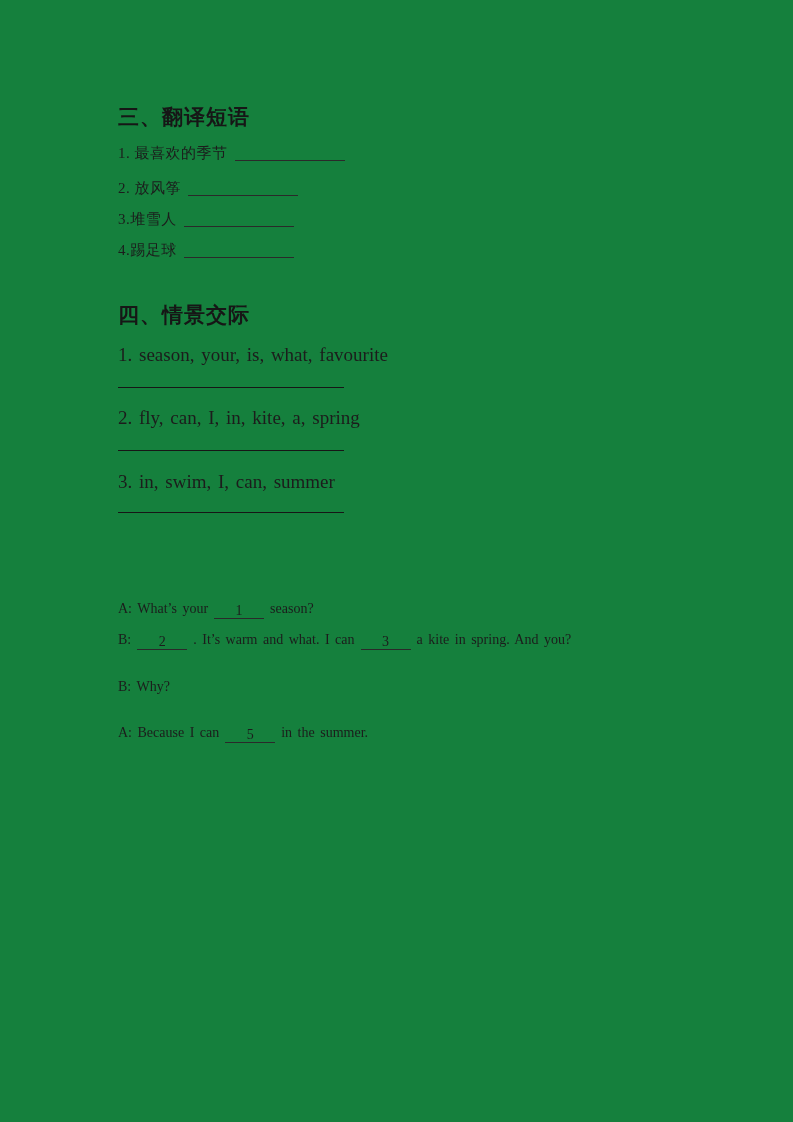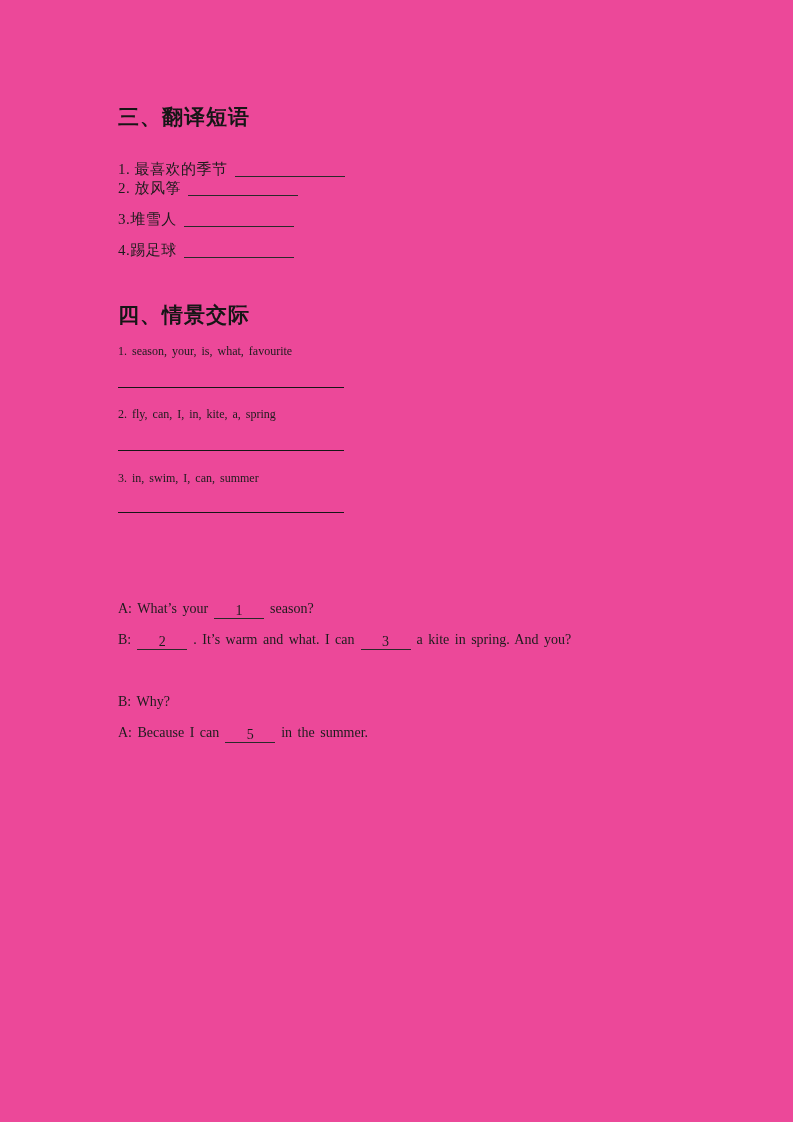--- a/index.html
+++ b/index.html
@@ -4,38 +4,38 @@
 <style>
   html, body {
     margin: 0;
     padding: 0;
     background: #ffffff;
   }
   .page {
     position: relative;
     width: 793px;
     height: 1122px;
-    background: #ec4899;
+    background: #15803d;
     overflow: hidden;
     font-family: "Liberation Serif", "DejaVu Serif", serif;
     color: #1c1c1c;
   }
   .abs { position: absolute; left: 118px; white-space: nowrap; }
   .sec-title {
     font-size: 21px;
     font-weight: bold;
     letter-spacing: 1px;
     color: #161616;
   }
   .zh-item {
     font-size: 15px;
     letter-spacing: 0.5px;
   }
   .en-item {
-    font-size: 12px;
+    font-size: 19px;
     word-spacing: 2px;
   }
   .d-line {
     font-size: 14px;
     word-spacing: 2px;
   }
   .fill-line {
     display: inline-block;
     width: 110px;
     height: 12px;
@@ -58,21 +58,21 @@
     line-height: 15px;
   }
 </style>
 </head>
 <body>
 
 <div class="page">
 
   <div class="abs sec-title" style="top:103px">三、翻译短语</div>
 
-  <div class="abs zh-item" style="top:160px">
+  <div class="abs zh-item" style="top:144px">
     <span>1. 最喜欢的季节</span><span class="fill-line"></span>
   </div>
   <div class="abs zh-item" style="top:179px">
     <span>2. 放风筝</span><span class="fill-line"></span>
   </div>
   <div class="abs zh-item" style="top:210px">
     <span>3.堆雪人</span><span class="fill-line"></span>
   </div>
   <div class="abs zh-item" style="top:241px">
     <span>4.踢足球</span><span class="fill-line"></span>
@@ -92,21 +92,21 @@
 
   <div class="abs d-line" style="top:601px">
     <span>A: What’s your</span><span class="blank"><span>1</span></span><span>season?</span>
   </div>
 
   <div class="abs d-line" style="top:632px">
     <span>B:</span><span class="blank"><span>2</span></span><span>. It’s warm and what. I can</span><span class="blank"><span>3</span></span><span>a kite in spring. And you?</span>
   </div>
 
 
-  <div class="abs d-line" style="top:694px">
+  <div class="abs d-line" style="top:679px">
     <span>B: Why?</span>
   </div>
 
   <div class="abs d-line" style="top:725px">
     <span>A: Because I can</span><span class="blank"><span>5</span></span><span>in the summer.</span>
   </div>
 
 </div>
 
 </body></html>

